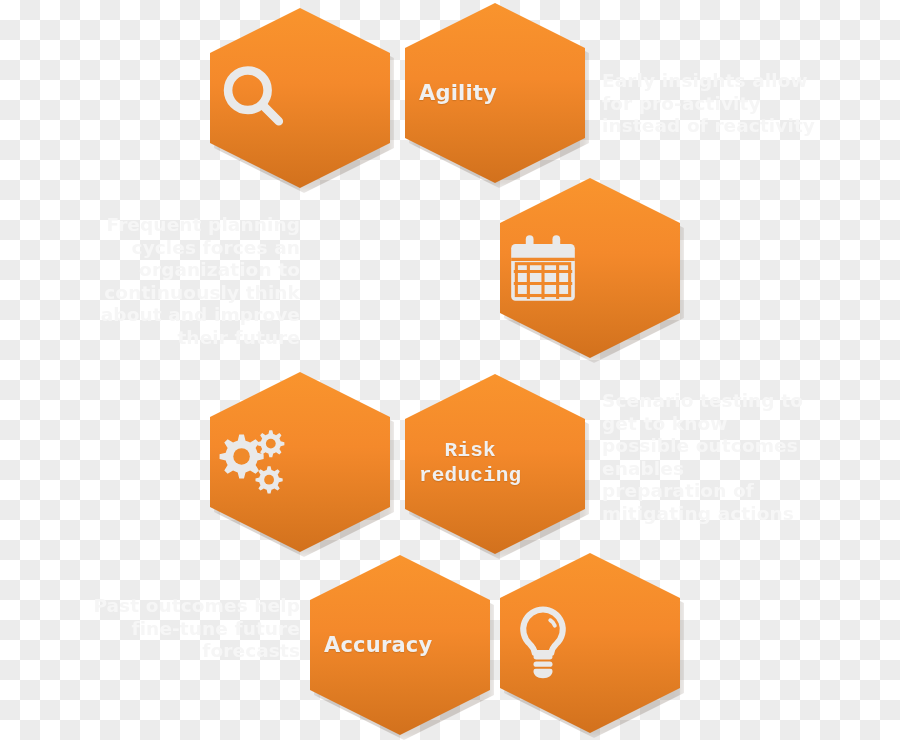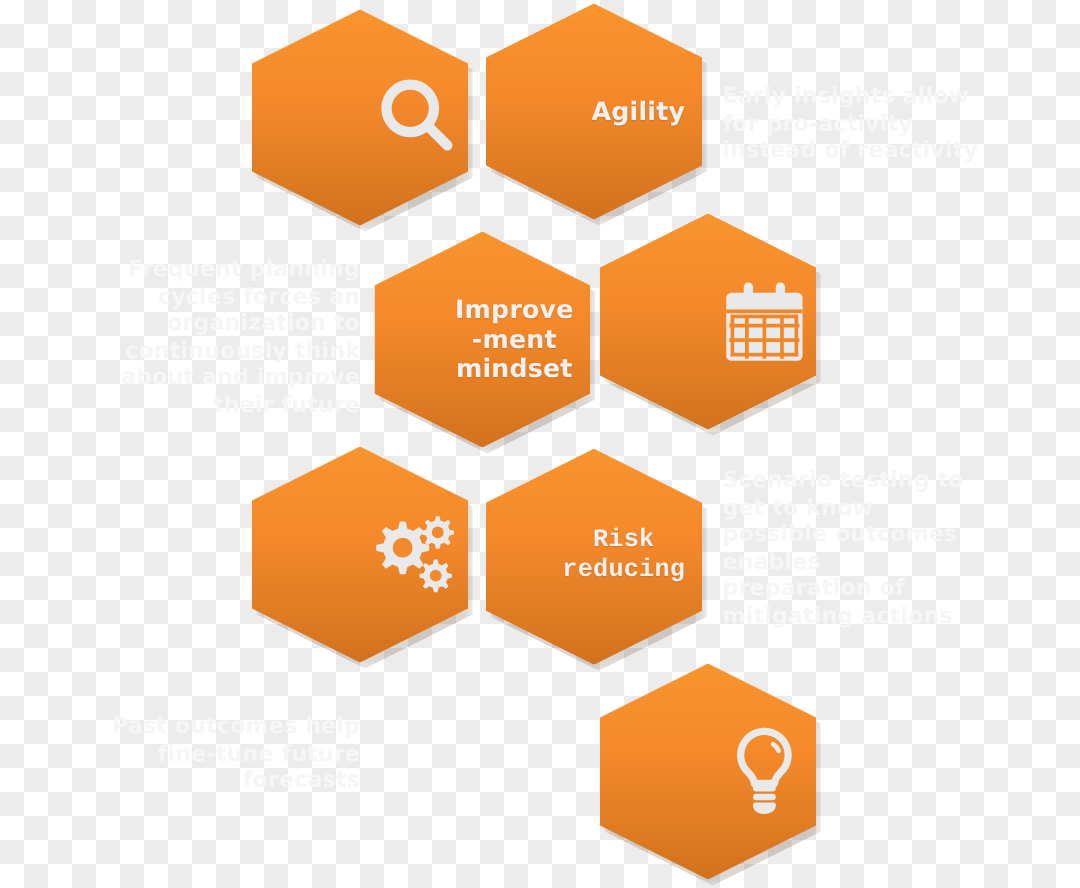--- a/index.html
+++ b/index.html
@@ -30,21 +30,21 @@
   
   .hex {
     position: absolute;
     width: 180px;
     height: 180px;
     background: linear-gradient(to bottom, #f9942d 0%, #f4892b 42%, #e07c23 75%, #d2711d 100%);
     -webkit-clip-path: polygon(50% 0%, 100% 25%, 100% 75%, 50% 100%, 0% 75%, 0% 25%);
     clip-path: polygon(50% 0%, 100% 25%, 100% 75%, 50% 100%, 0% 75%, 0% 25%);
     display: flex;
     align-items: center;
-    justify-content: flex-end;
+    justify-content: flex-start;
     box-sizing: border-box;
   }
   
   .hex-shadow {
     position: absolute;
     width: 180px;
     height: 180px;
     background: rgba(90, 70, 50, 0.22);
     filter: blur(5px);
     -webkit-clip-path: polygon(50% 0%, 100% 25%, 100% 75%, 50% 100%, 0% 75%, 0% 25%);
@@ -118,28 +118,20 @@
     </div>
   </div>
 
   <div class="hex-wrap" style="left:405px; top:3px;">
     <div class="hex-shadow"></div>
     <div class="hex">
       <span class="hex-label">Agility</span>
     </div>
   </div>
 
-  <div class="hex-wrap" style="left:312px; top:193px;">
-    <div class="hex-shadow"></div>
-    <div class="hex">
-      <span class="hex-label">Improve
--ment
-mindset</span>
-    </div>
-  </div>
 
   <div class="hex-wrap" style="left:500px; top:178px;">
     <div class="hex-shadow"></div>
     <div class="hex">
       <span class="hex-icon">
         <svg viewBox="0 0 100 100" xmlns="http://www.w3.org/2000/svg">
           <g fill="#e9e9e9">
 
             <rect x="30" y="12" width="9" height="18" rx="4.5"></rect>
             <rect x="61" y="12" width="9" height="18" rx="4.5"></rect>
@@ -189,20 +181,26 @@
   </div>
 
   <div class="hex-wrap" style="left:405px; top:374px;font-family:Liberation Mono, monospace;">
     <div class="hex-shadow"></div>
     <div class="hex">
       <span class="hex-label">Risk
 reducing</span>
     </div>
   </div>
 
+  <div class="hex-wrap" style="left:310px; top:555px;">
+    <div class="hex-shadow"></div>
+    <div class="hex">
+      <span class="hex-label">Accuracy</span>
+    </div>
+  </div>
 
   <div class="hex-wrap" style="left:500px; top:553px;">
     <div class="hex-shadow"></div>
     <div class="hex">
       <span class="hex-icon">
         <svg viewBox="0 0 100 100" xmlns="http://www.w3.org/2000/svg">
           <g fill="none" stroke="#e9e9e9" stroke-width="7" stroke-linecap="round" stroke-linejoin="round">
 
             <path d="M50 11
                      a23 23 0 0 0 -15.5 40

